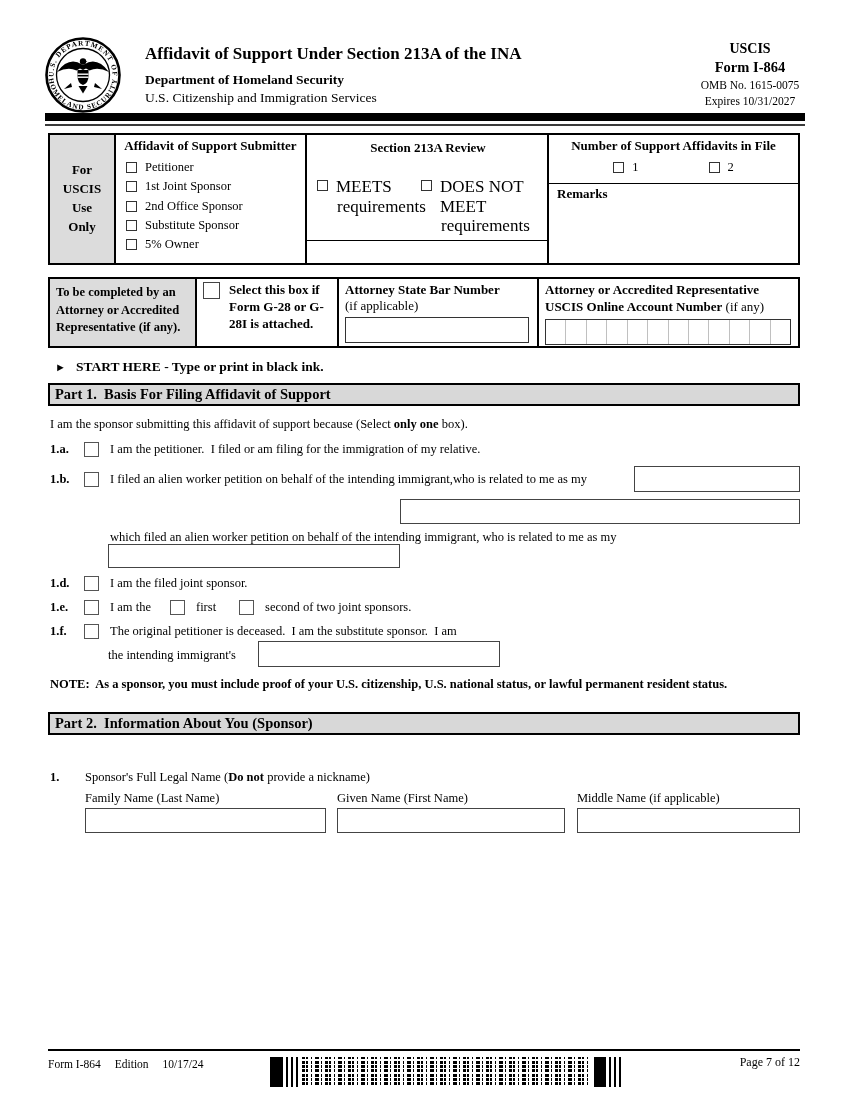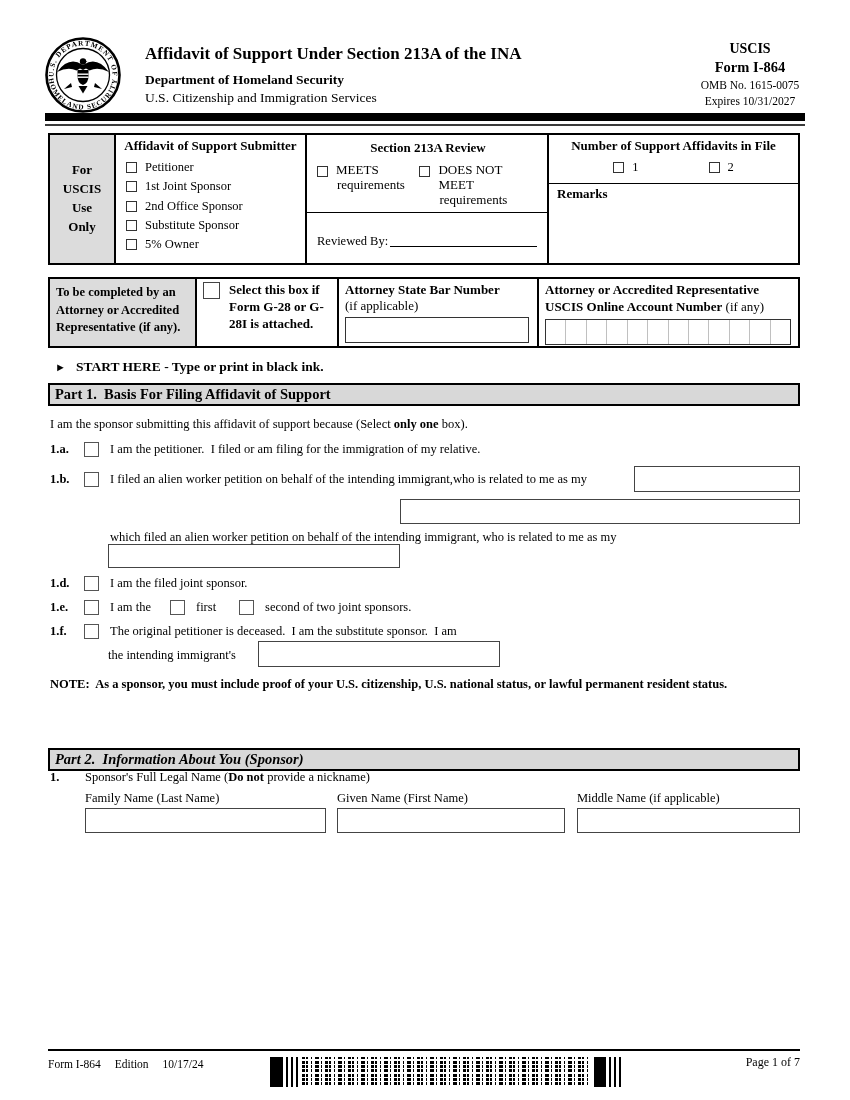--- a/index.html
+++ b/index.html
@@ -28,21 +28,21 @@
   .ucell:first-child{border-left:none;}
   .gray{background:#dcdcdc;}
   .side-label{display:flex;align-items:center;justify-content:center;text-align:center;
               font-weight:bold;font-size:13px;line-height:1.45;}
   .colhead{font-weight:bold;font-size:13px;text-align:center;padding-top:3px;}
   .sub-list{padding:2px 4px 0 10px;font-size:12.5px;}
   .sub-item{display:flex;align-items:center;margin-top:4.2px;}
   .cbs{display:inline-block;width:9px;height:9px;border:1.2px solid #333;background:#fff;
        flex:0 0 auto;margin-right:8px;}
   .review-top{padding:2px 8px 0 10px;}
-  .meets-row{display:flex;font-size:13px;margin-top:7px;}
+  .meets-row{display:flex;font-size:17px;margin-top:21px;}
   .meets-opt{display:flex;}
   .meets-opt .cbs{margin-top:3px;}
   .meets-txt{line-height:1.15;}
   .meets-sub{margin-left:1px;}
   .review-bottom{border-top:1.5px solid #000;margin-top:4px;padding:1px 10px 0 10px;font-size:12.5px;}
   .linerow{display:flex;align-items:flex-end;margin-top:17px;height:18px;}
   .uline{flex:1;border-bottom:1px solid #000;margin:0 0 2px 2px;}
   .num-row{display:flex;justify-content:center;gap:70px;font-size:12.5px;padding:6px 0 8px 0;}
   .num-opt{display:flex;align-items:center;}
   .remarks{border-top:1.5px solid #000;padding:2px 8px;font-weight:bold;font-size:13px;}
@@ -301,21 +301,21 @@
   <div class="p1item" style="top:624px;">
     <span class="ilabel">1.f.</span>
     <span class="cb"></span>
     <span class="itext pre">The original petitioner is deceased.  I am the substitute sponsor.  I am</span>
   </div>
   <div class="bodytext pre" style="left:108px;top:648px;">the intending immigrant's</div>
   <div class="ibox" style="left:258px;top:641px;width:242px;height:26px;"></div>
 
   <div class="note pre">NOTE:  As a sponsor, you must include proof of your U.S. citizenship, U.S. national status, or lawful permanent resident status.</div>
 
-  <div class="part-bar pre" style="top:748px;font-style:italic;">Part 2.  Information About You (Sponsor)</div>
+  <div class="part-bar pre" style="top:712px;">Part 2.  Information About You (Sponsor)</div>
 
   <div class="bodytext" style="left:50px;top:770px;">
     <span class="b" style="display:inline-block;width:35px;">1.</span><span>Sponsor's Full Legal Name (</span><span class="b">Do not</span><span> provide a nickname)</span>
   </div>
 
   <div class="fldlabel" style="left:85px;top:791px;">Family Name (Last Name)</div>
   <div class="fldlabel" style="left:337px;top:791px;">Given Name (First Name)</div>
   <div class="fldlabel" style="left:577px;top:791px;">Middle Name (if applicable)</div>
   <div class="ibox" style="left:85px;top:808px;width:241px;height:25px;"></div>
   <div class="ibox" style="left:337px;top:808px;width:228px;height:25px;"></div>
@@ -329,15 +329,15 @@
     <span class="bc-block"></span>
     <span class="bc-bar"></span>
       <span class="bc-bar"></span>
       <span class="bc-bar"></span>
     <span class="bc-noise"></span>
     <span class="bc-block" style="width:12px;"></span>
     <span class="bc-bar"></span>
       <span class="bc-bar"></span>
       <span class="bc-bar"></span>
   </div>
-  <div class="foot-page">Page 1 of 7</div>
+  <div class="foot-page">Page 7 of 12</div>
 
 </div>
 
 </body></html>

